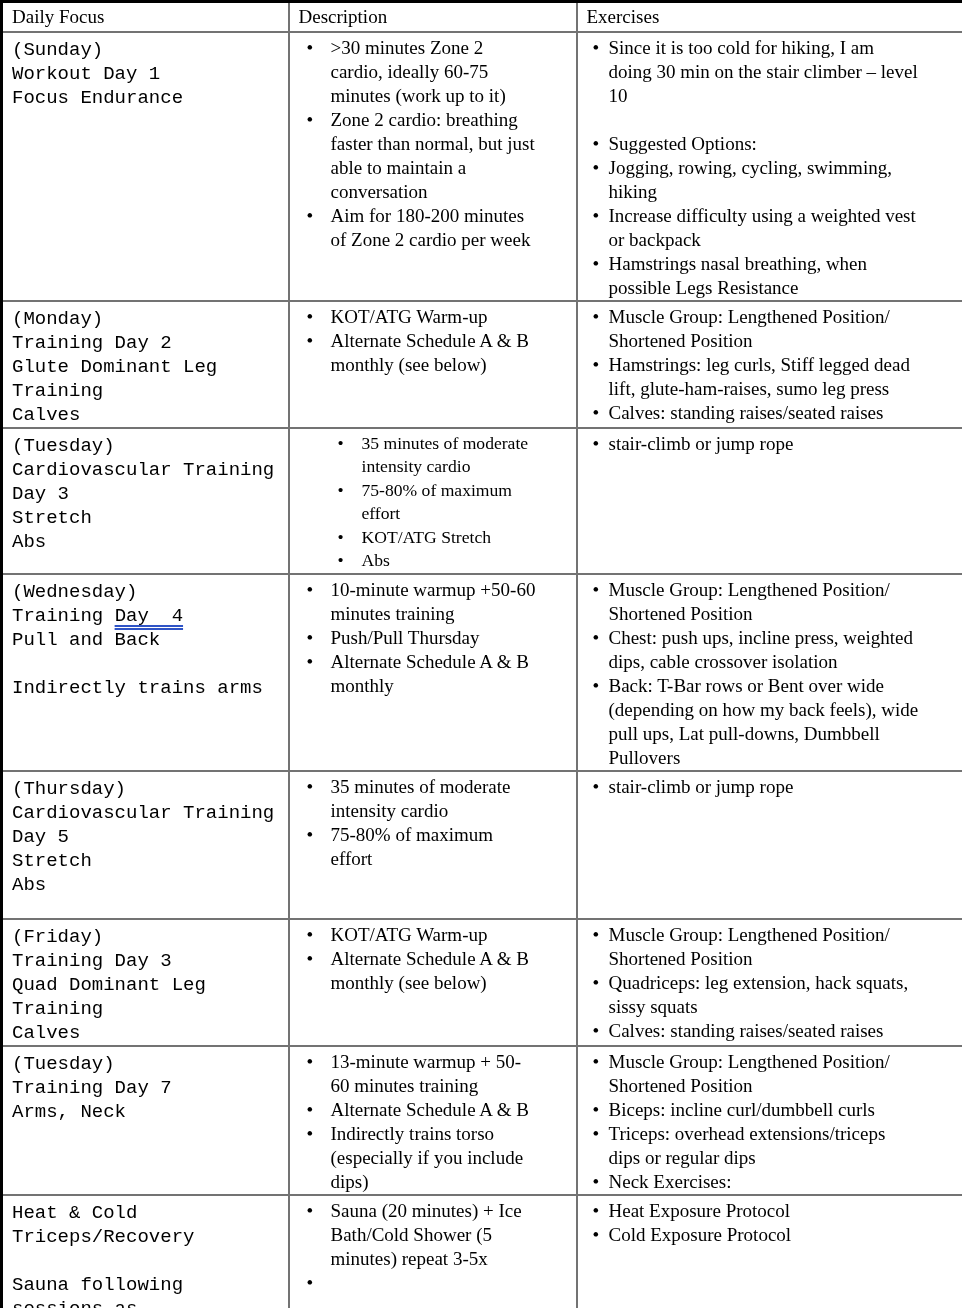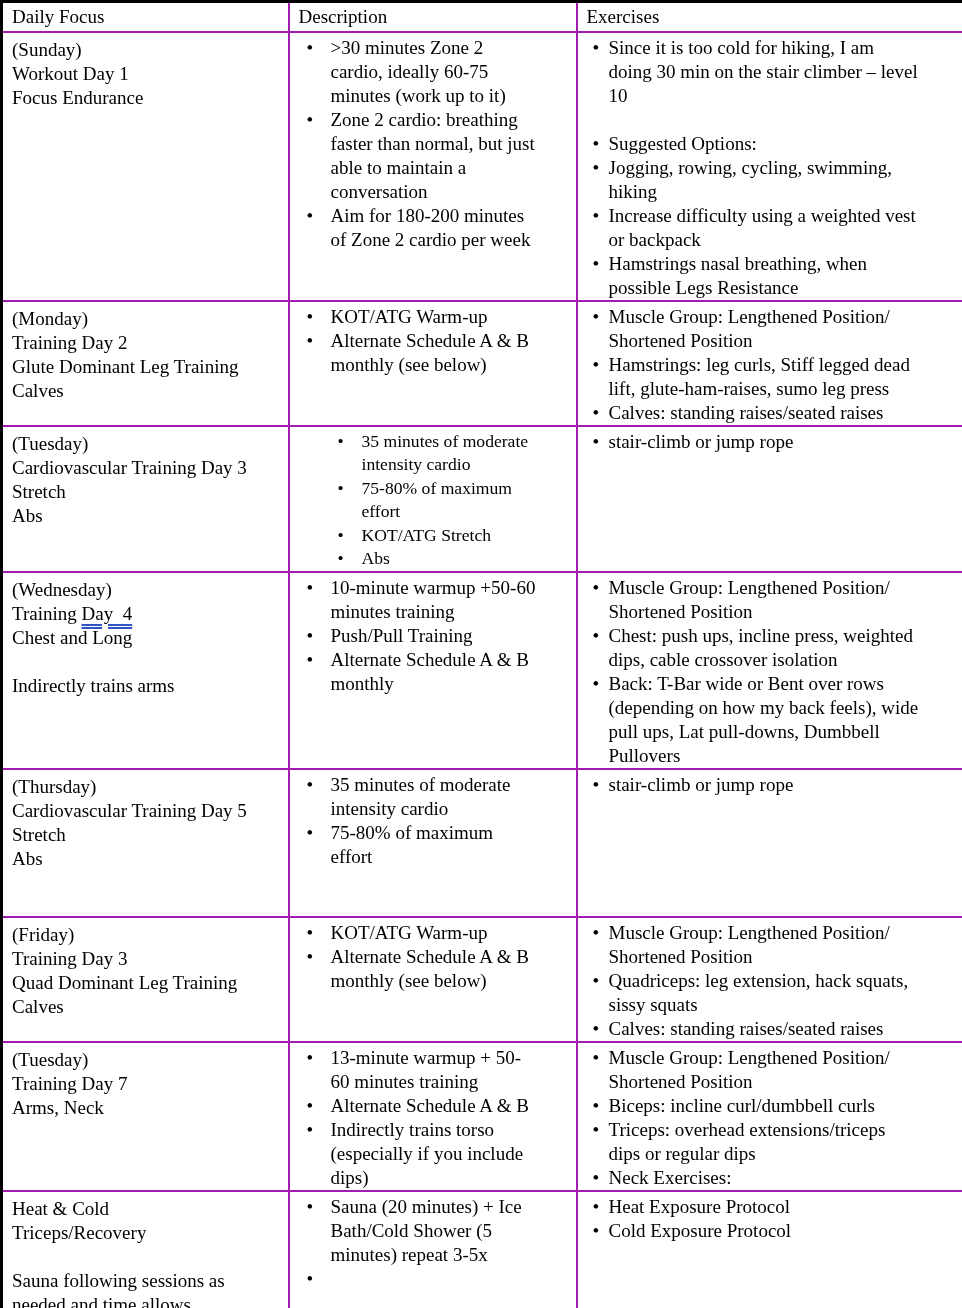--- a/index.html
+++ b/index.html
@@ -7,29 +7,29 @@
     width:962px;height:1308px;overflow:hidden;background:#fff;
     font-family:"Liberation Serif","DejaVu Serif",serif;
     font-size:19px;line-height:24px;color:#000;
   }
   table.schedule{
     border-collapse:collapse;table-layout:fixed;width:962px;
     border:3px solid #000;
   }
   col.c1{width:287px;} col.c2{width:288px;} col.c3{width:387px;}
   th,td{
-    border:2px solid #a21caf;vertical-align:top;padding:0;overflow:hidden;
+    border:2px solid #737373;vertical-align:top;padding:0;overflow:hidden;
   }
   thead tr{height:30px;}
   th{
     font-weight:normal;text-align:left;font-size:19px;
     padding:2px 6px 0 9px;white-space:nowrap;
   }
   .focus{padding:5px 6px 0 9px;}
-  .fline{white-space:pre-wrap;min-height:24px;}
+  .fline{white-space:pre-wrap;min-height:24px;font-family:Liberation Mono, monospace;}
   .items{padding:3px 0 0 0;}
   .li{display:flex;align-items:flex-start;}
   .li.spacer{height:24px;}
   .bullet{display:block;box-sizing:border-box;}
   .desc .bullet{flex:0 0 41px;padding-left:17px;}
   .ex   .bullet{flex:0 0 31px;padding-left:15px;}
   .bt{flex:1 1 auto;white-space:pre-wrap;padding-right:16px;}
   .desc.deep{font-size:17.6px;line-height:23.5px;}
   .desc.deep .li{margin-left:31px;}
   .dblu{
@@ -197,35 +197,35 @@
                 <div class="bt">stair-climb or jump rope</div>
               </div>
             </div>
           </td>
         </tr>
         <tr style="height: 192px;">
           <td>
             <div class="focus">
               <div class="fline">(Wednesday)</div>
               <div class="fline"><span>Training </span><span class="dblu" style="text-decoration-color: rgb(47, 84, 198);">Day  4</span></div>
-              <div class="fline">Chest and Long</div>
+              <div class="fline">Pull and Back</div>
               <div class="fline"></div>
               <div class="fline">Indirectly trains arms</div>
             </div>
           </td>
           <td>
             <div class="items desc">
               <div class="li">
                 <span class="bullet">•</span>
                 <div class="bt">10-minute warmup +50-60
 minutes training</div>
               </div>
               <div class="li">
                 <span class="bullet">•</span>
-                <div class="bt">Push/Pull Training</div>
+                <div class="bt">Push/Pull Thursday</div>
               </div>
               <div class="li">
                 <span class="bullet">•</span>
                 <div class="bt">Alternate Schedule A &amp; B
 monthly</div>
               </div>
             </div>
           </td>
           <td>
             <div class="items ex">
@@ -234,21 +234,21 @@
                 <div class="bt">Muscle Group: Lengthened Position/
 Shortened Position</div>
               </div>
               <div class="li">
                 <span class="bullet">•</span>
                 <div class="bt">Chest: push ups, incline press, weighted
 dips, cable crossover isolation</div>
               </div>
               <div class="li">
                 <span class="bullet">•</span>
-                <div class="bt">Back: T-Bar wide or Bent over rows
+                <div class="bt">Back: T-Bar rows or Bent over wide
 (depending on how my back feels), wide
 pull ups, Lat pull-downs, Dumbbell
 Pullovers</div>
               </div>
             </div>
           </td>
         </tr>
         <tr style="height: 148px;">
           <td>
             <div class="focus">

